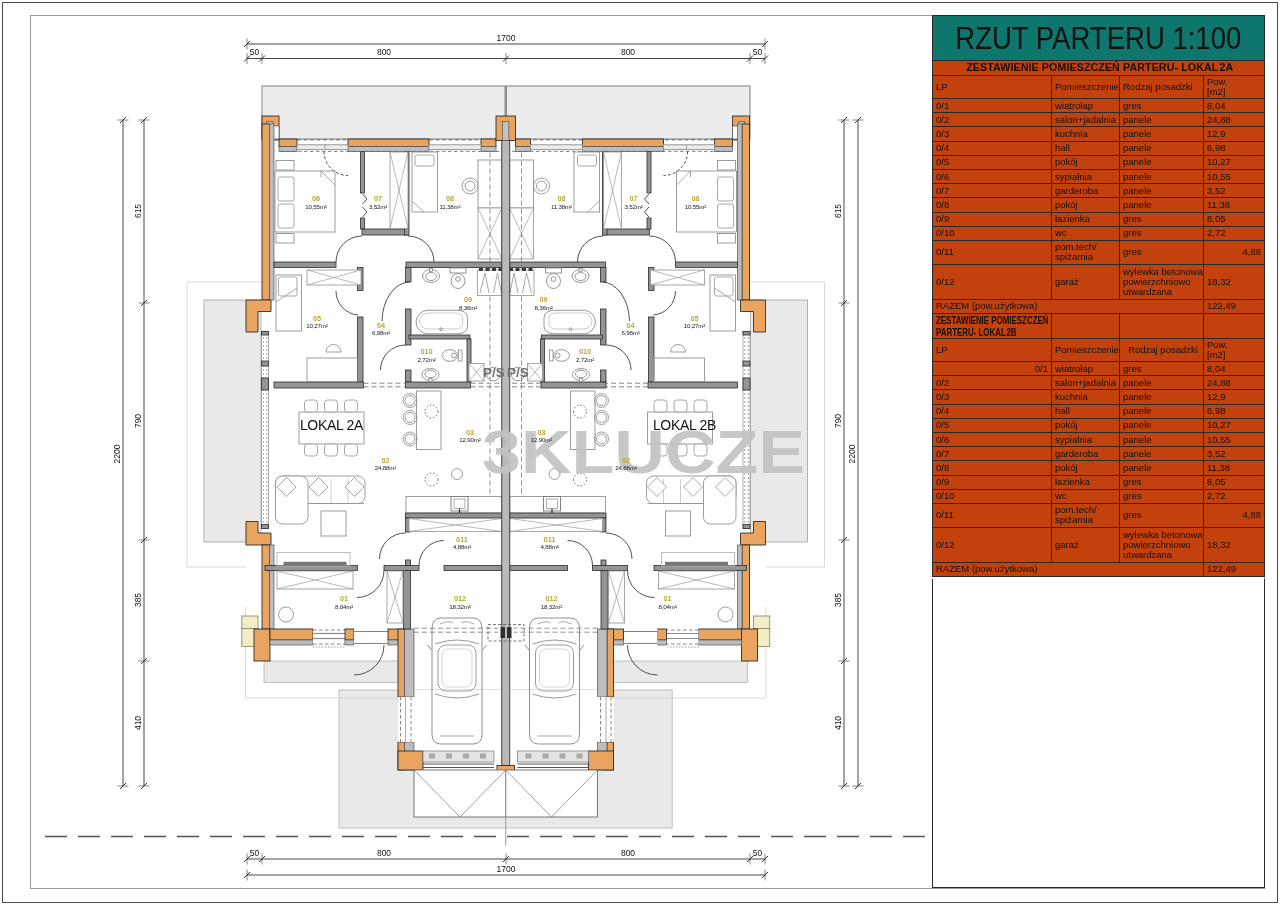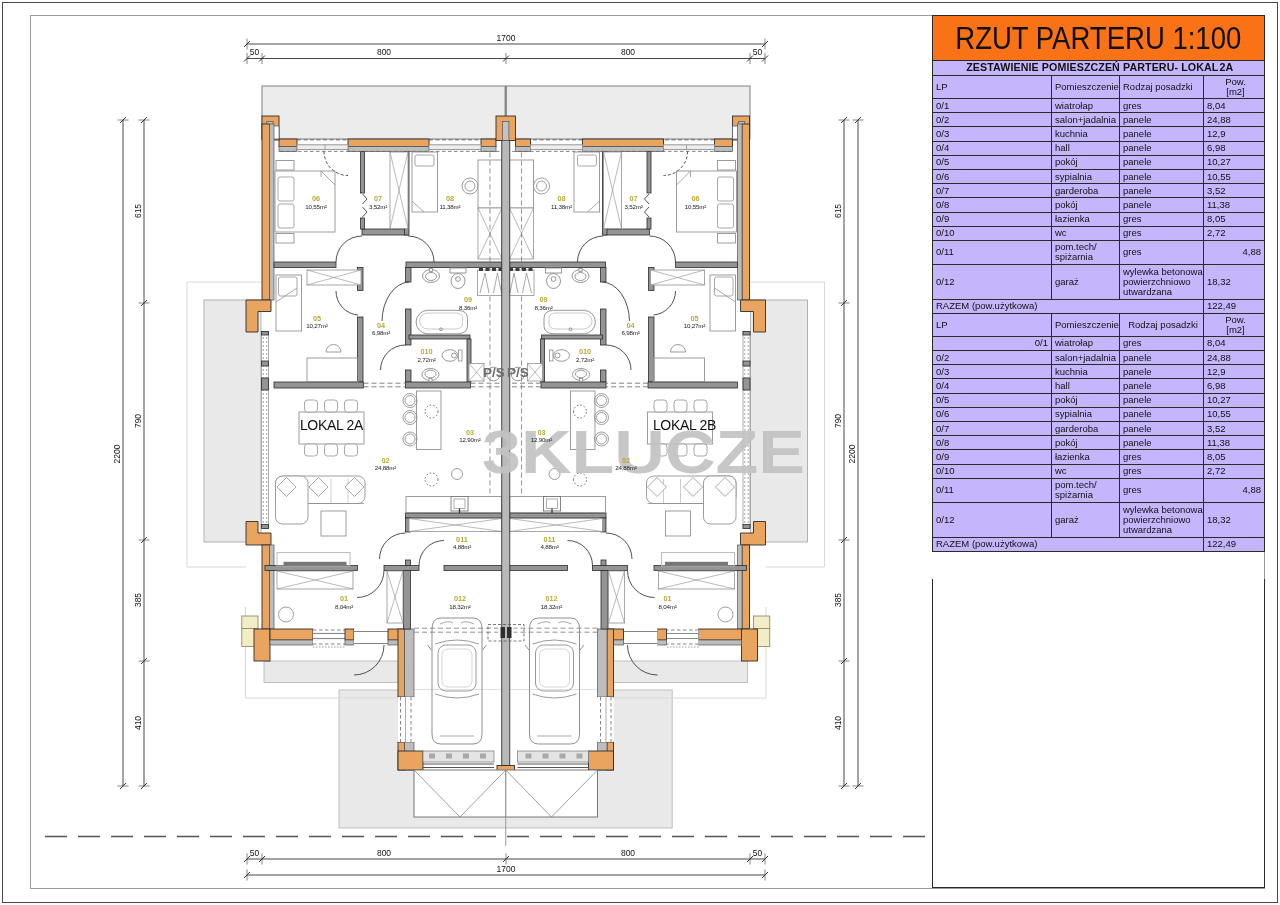--- a/index.html
+++ b/index.html
@@ -2,38 +2,38 @@
 <html lang="pl"><head>
 <meta charset="utf-8">
 <title>Rzut parteru</title>
 <style>
 html,body{margin:0;padding:0;width:1280px;height:905px;background:#fff;
 font-family:"Liberation Sans",sans-serif;overflow:hidden}
 .abs{position:absolute}
 #outer{left:2px;top:2px;width:1274px;height:899px;border:1px solid #4a4a4a}
 #inner{left:30px;top:15px;width:1233px;height:872px;border:1px solid #9a9a9a}
 #title{left:932px;top:15px;width:331px;height:44px;border:1px solid #2a2a2a;
-display:flex;align-items:center;justify-content:center;background:#f97316}
+display:flex;align-items:center;justify-content:center;background:#0f766e}
 #title span{font-size:32px;color:#111;white-space:nowrap;display:inline-block;
 transform:scaleX(0.86);transform-origin:center}
 #tblwrap{left:932px;top:60px;width:332px}
-table{border-collapse:collapse;width:332px;table-layout:fixed;background:#c4b5fd}
+table{border-collapse:collapse;width:332px;table-layout:fixed;background:#c2410c}
 td{border:1px solid #2a2a2a;font-size:9.5px;color:#111;padding:0 0 0 3px;
 vertical-align:middle;overflow:hidden;line-height:1.05}
 col.c1{width:119px}col.c2{width:68px}col.c3{width:84px}col.c4{width:61px}
 tr.hdr td{height:14px;font-weight:bold;text-align:center}
 tr.hdr td span{font-size:11px;font-weight:bold;white-space:nowrap;display:inline-block;transform:scaleX(0.97);transform-origin:center;letter-spacing:0.1px}
 tr.hdr2 td{height:23px;font-weight:bold;text-align:left}
 tr.hdr2 td span{font-size:11px;font-weight:bold;white-space:nowrap;display:inline-block;transform:scaleX(0.72);transform-origin:left;line-height:1.1}
 tr.ch td{height:22px}
 tr.r td{height:13.2px}
 tr.r2 td{height:23px}
 tr.r3 td{height:34px}
 tr.rz td{height:13px}
-td.powh{text-align:center}
+td.powh{text-align:left}
 td.b{font-weight:normal}
 #emptybox{left:932px;top:579px;width:331px;height:308px;border:1px solid #2a2a2a;
 border-top:none;background:#fff}
 </style>
 </head>
 <body>
 
 <div class="abs" id="outer"></div>
 
 <div class="abs" id="inner"></div>
@@ -1337,20 +1337,26 @@
           <td>0/12</td>
           <td>garaż</td>
           <td>wylewka betonowa powierzchniowo utwardzana</td>
           <td>18,32</td>
         </tr>
 <tr class="rz">
           <td colspan="3">RAZEM (pow.użytkowa)</td>
           <td class="b">122,49</td>
         </tr>
 
+<tr class="hdr2">
+          <td colspan="1"><span>ZESTAWIENIE POMIESZCZEŃ<br>PARTERU- LOKAL 2B</span></td>
+          <td></td>
+          <td></td>
+          <td></td>
+        </tr>
 
 <tr class="ch">
           <td>LP</td>
           <td>Pomieszczenie</td>
           <td style="text-align:center">Rodzaj posadzki</td>
           <td class="powh">Pow.<br>[m2]</td>
         </tr>
 
 <tr class="r">
           <td style="text-align:right;padding-right:3px">0/1</td>

